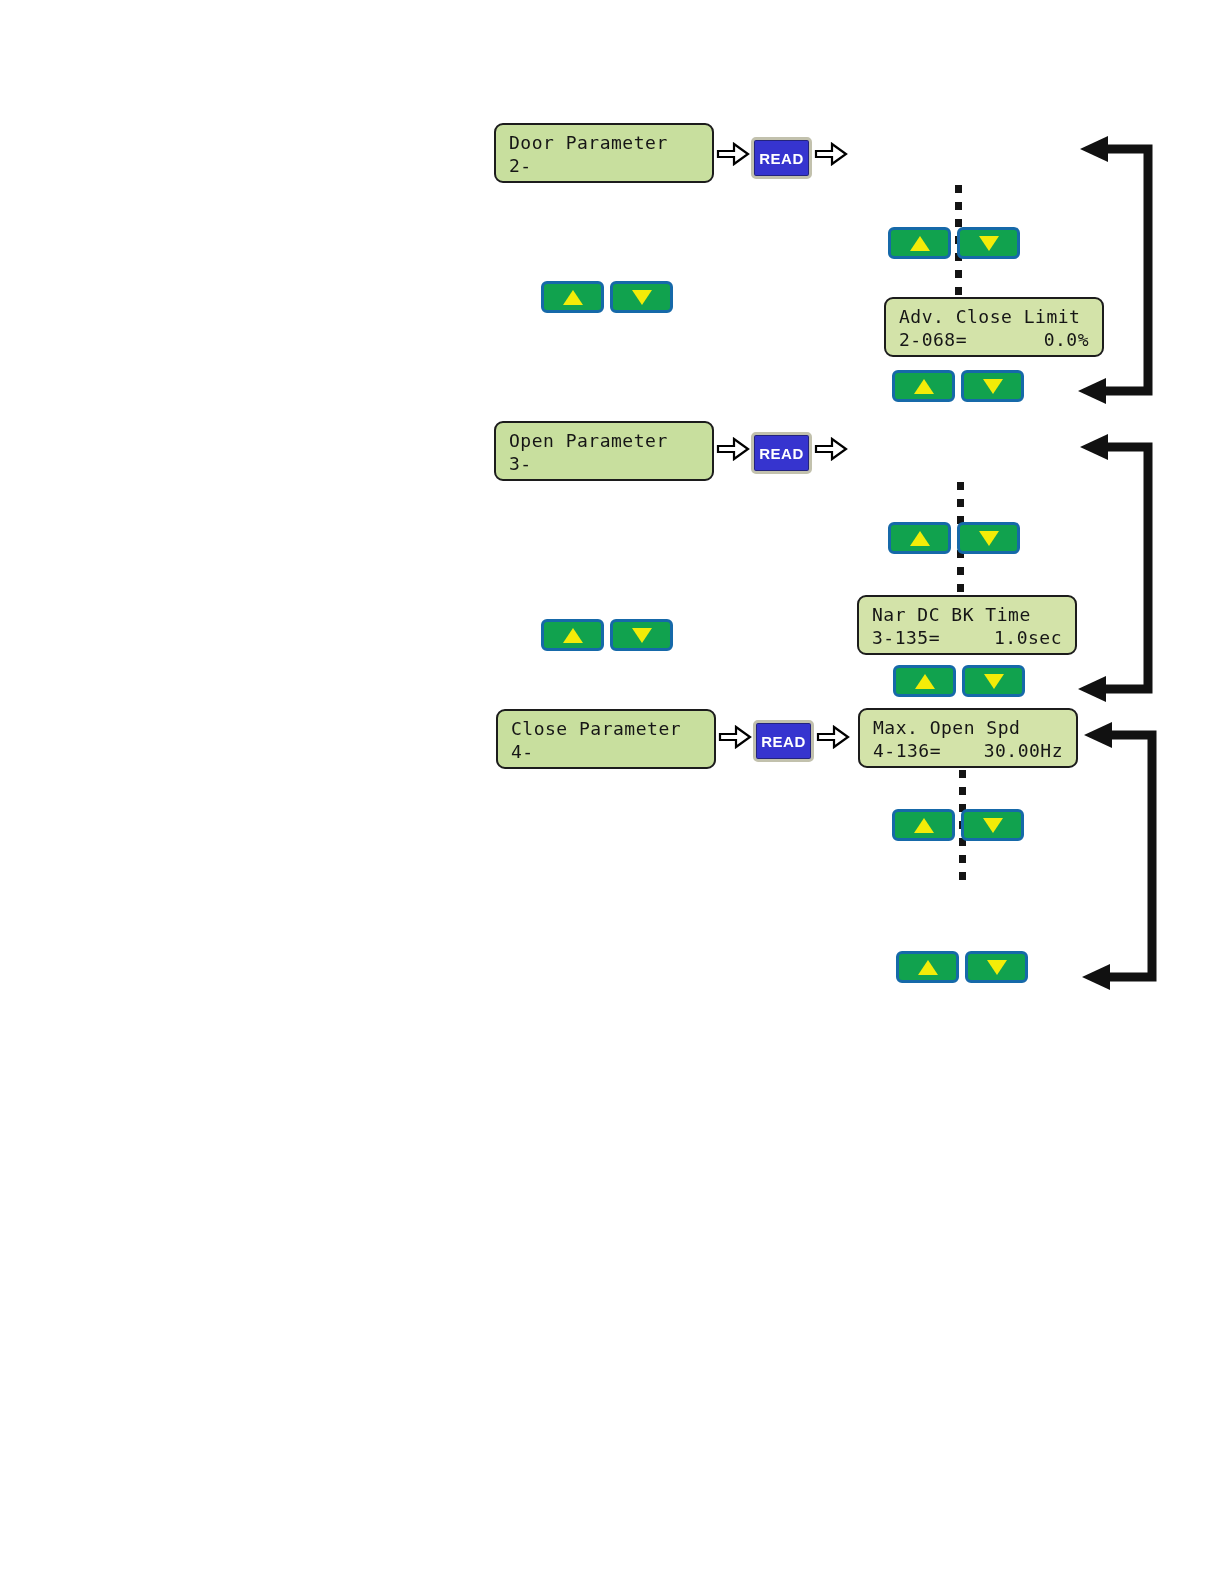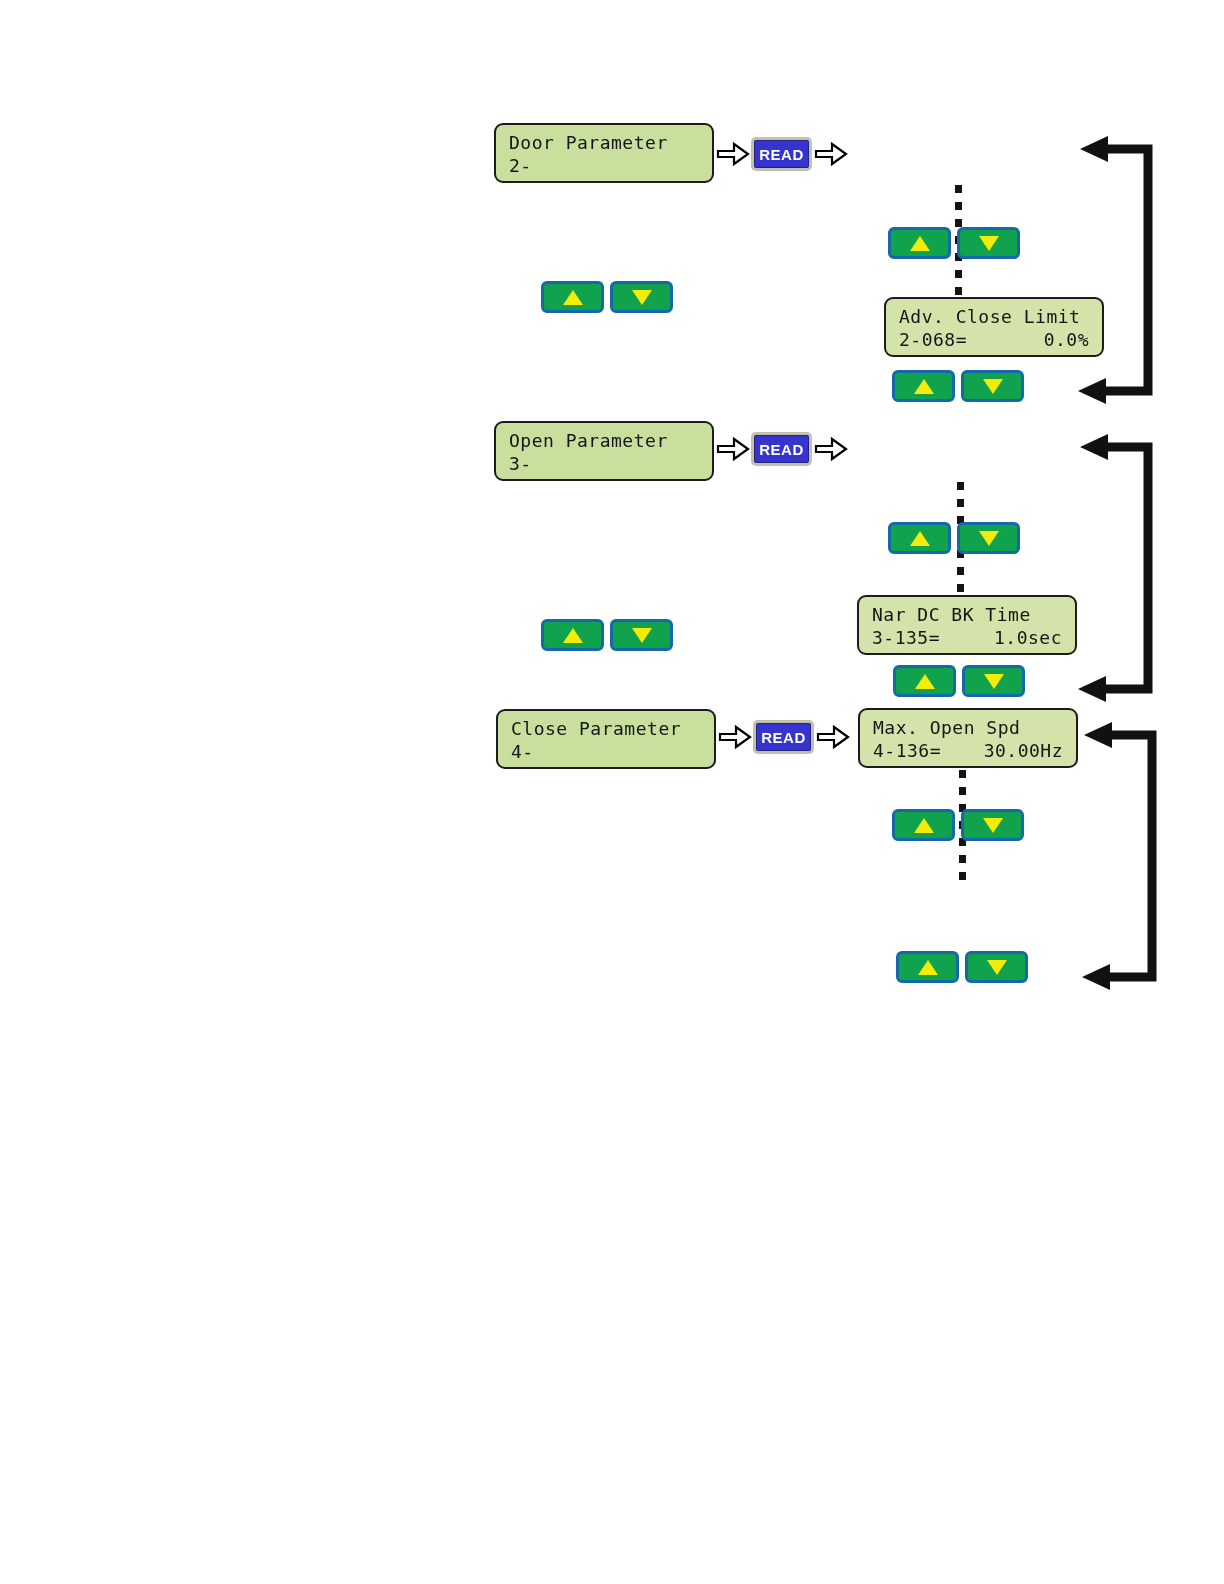--- a/index.html
+++ b/index.html
@@ -13,21 +13,21 @@
     padding:6px 13px 0 13px;
   }
   .param { background:var(--param-bg, #c8df9e); z-index:2; }
   .lcd   { background:var(--lcd-bg, #d3e3a9); z-index:2; }
   .lcd-line {
     font-size:18px; line-height:23px; color:#161616;
     white-space:pre; letter-spacing:0.5px;
   }
   .lcd-row { display:flex; justify-content:space-between; }
   .read-btn {
-    position:absolute; width:61px; height:34px; z-index:3;
+    position:absolute; width:61px; height:42px; z-index:3;
     background:var(--read-bg, #3634cf);
     border:3px solid var(--read-border, #c2c1ad); border-radius:5px;
     box-shadow: inset 0 0 0 1px #23237d;
     color:var(--read-text, #ffffff);
     font-family:"Liberation Sans", sans-serif; font-weight:bold;
     font-size:15px; letter-spacing:0.5px;
     display:flex; align-items:center; justify-content:center;
     padding:0; cursor:pointer;
   }
   .flow-arrow { position:absolute; z-index:2; }

